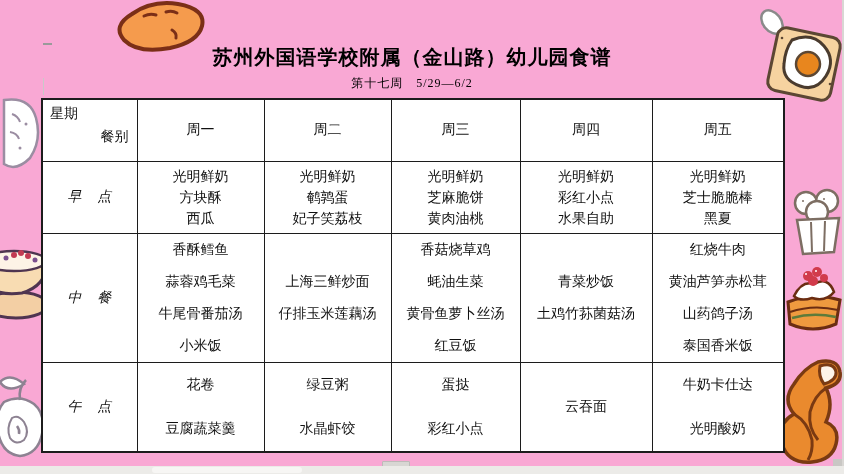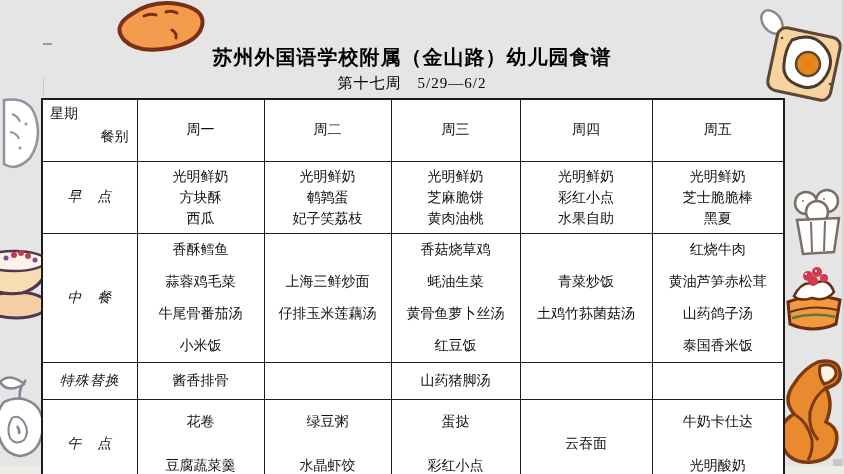--- a/index.html
+++ b/index.html
@@ -1,21 +1,21 @@
 <!DOCTYPE html>
 <html><head>
 <meta charset="utf-8">
 <style>
   html,body{margin:0;padding:0;background:#fff;}
-  #page{position:relative;width:844px;height:474px;background:#e5e5e5;overflow:hidden;
+  #page{position:relative;width:844px;height:474px;background:#f9a8d4;overflow:hidden;
         font-family:"Liberation Serif","DejaVu Serif",serif;color:#111;}
   
   .heading{position:absolute;left:41px;top:44px;width:742px;text-align:center;}
   .title{font-size:20px;font-weight:bold;letter-spacing:1px;line-height:26px;color:#000;}
-  .subtitle{font-size:15px;line-height:22px;color:#000;margin-top:2px;letter-spacing:1px;}
+  .subtitle{font-size:12px;line-height:22px;color:#000;margin-top:2px;letter-spacing:1px;}
   
   table.menu{position:absolute;left:41px;top:98px;width:742px;border-collapse:collapse;
              table-layout:fixed;background:#fff;}
   table.menu td{border:1px solid #1c1c1c;text-align:center;vertical-align:middle;
                 font-size:14px;padding:0 2px;overflow:hidden;}
   table.menu{border:2px solid #1c1c1c;padding-left:36px;}
   tr.r-head{height:62px;}
   tr.r-bf{height:72px;}
   tr.r-lunch{height:128px;}
   tr.r-spec{height:37px;}
@@ -187,28 +187,20 @@
 蚝油生菜
 黄骨鱼萝卜丝汤
 红豆饭</td>
       <td class="lines">青菜炒饭
 土鸡竹荪菌菇汤</td>
       <td class="lines">红烧牛肉
 黄油芦笋赤松茸
 山药鸽子汤
 泰国香米饭</td>
     </tr>
-    <tr class="r-spec">
-      <td class="rowlabel">特殊替换</td>
-      <td class="lines">酱香排骨</td>
-      <td class="lines"></td>
-      <td class="lines">山药猪脚汤</td>
-      <td class="lines"></td>
-      <td class="lines"></td>
-    </tr>
     <tr class="r-snack">
       <td class="rowlabel">午　点</td>
       <td class="lines">花卷
 豆腐蔬菜羹</td>
       <td class="lines">绿豆粥
 水晶虾饺</td>
       <td class="lines">蛋挞
 彩红小点</td>
       <td class="lines">云吞面</td>
       <td class="lines">牛奶卡仕达

